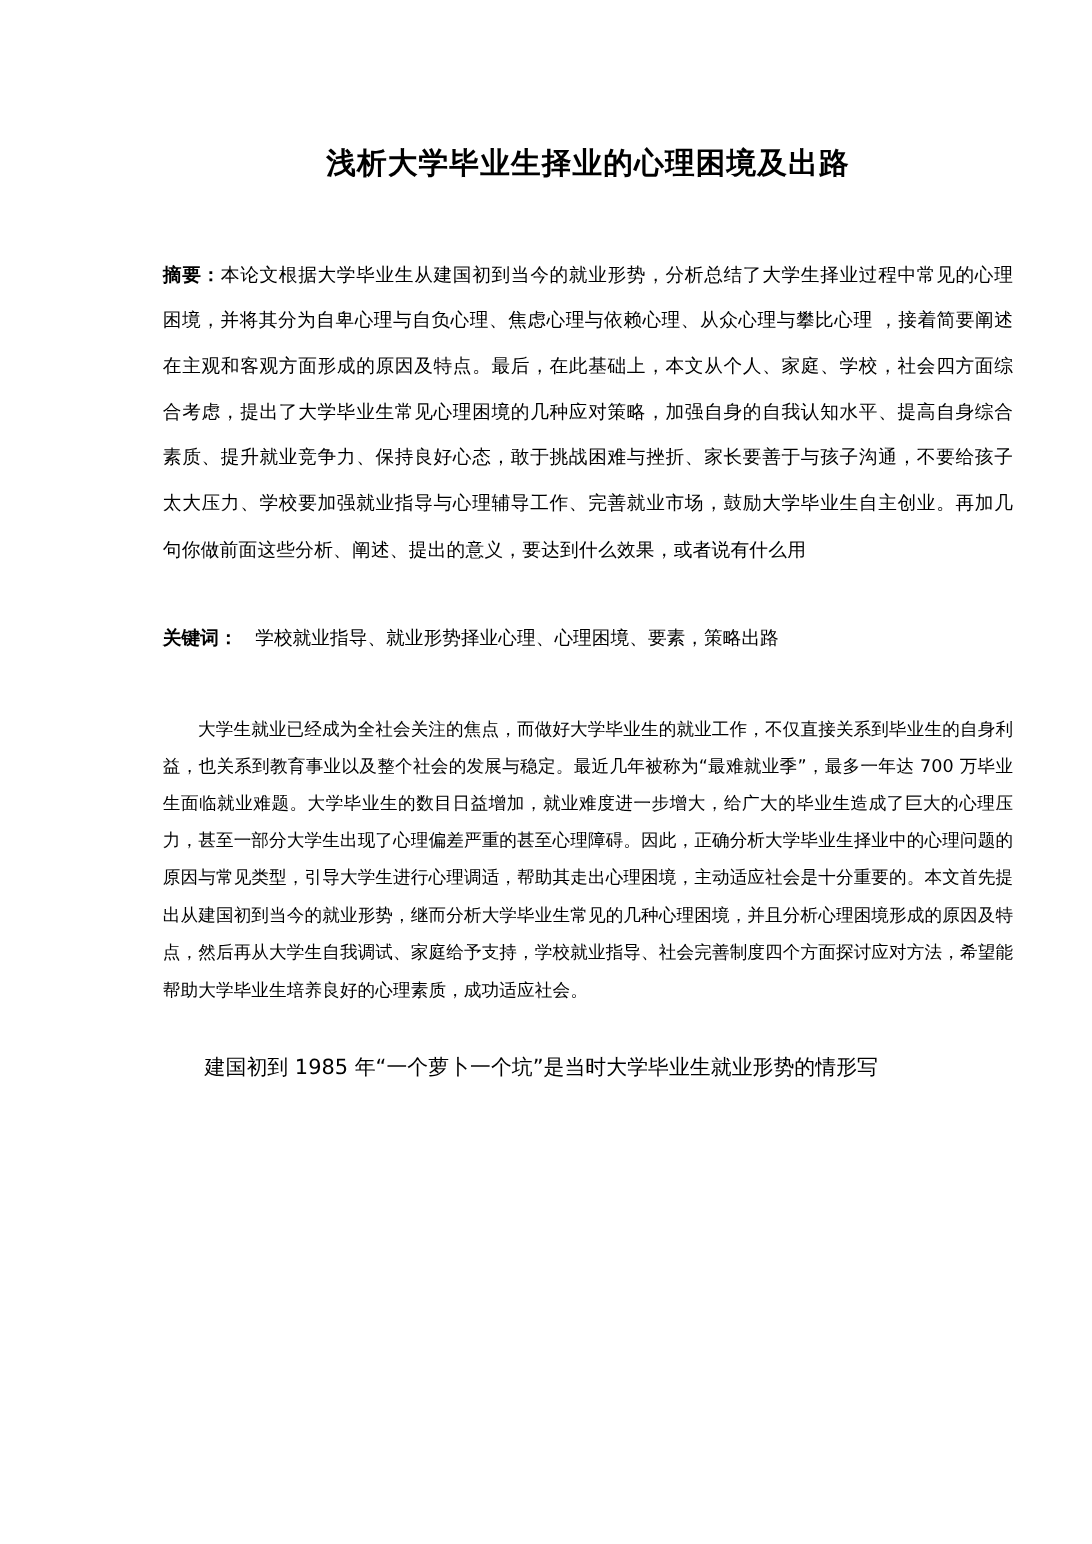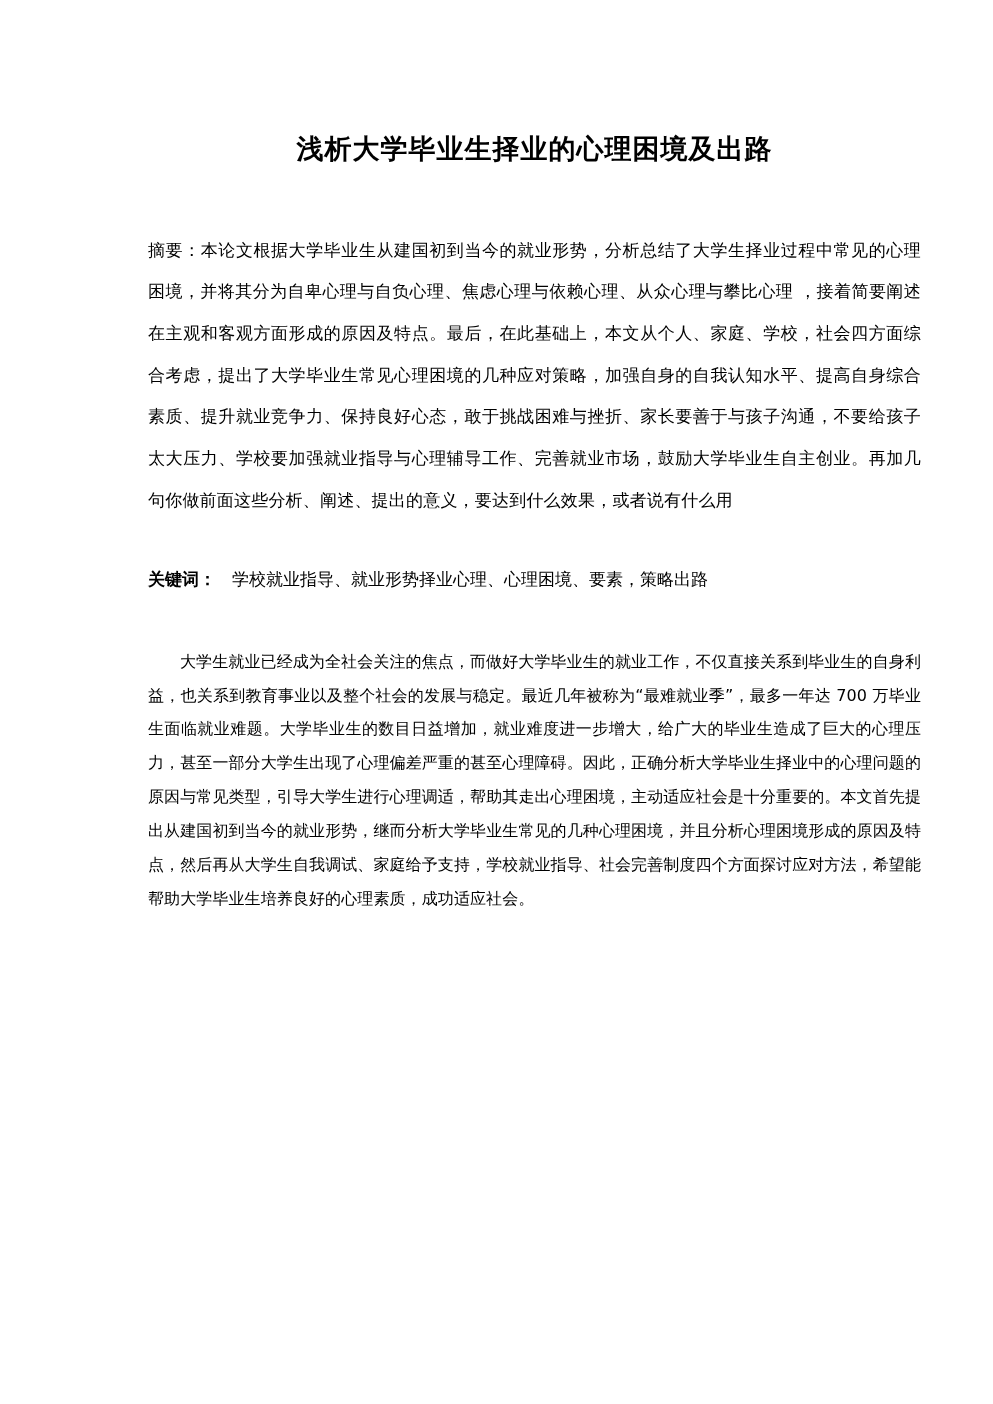--- a/index.html
+++ b/index.html
@@ -29,21 +29,21 @@
     line-height: 1.4;
   }
   .abstract-block {
     margin-top: 62px;
     font-size: 17px;
     line-height: 2.45;
     text-align: justify;
     letter-spacing: 0.2px;
   }
   .label-bold {
-    font-weight: normal;
+    font-weight: bold;
   }
   .keywords-block {
     margin-top: 40px;
     font-size: 17px;
     line-height: 2.2;
     text-align: justify;
   }
   .keywords-label {
     font-weight: bold;
     margin-right: 16px;
@@ -82,14 +82,15 @@
     <span class="label-bold">摘要：</span><span>本论文根据大学毕业生从建国初到当今的就业形势，分析总结了大学生择业过程中常见的心理困境，并将其分为自卑心理与自负心理、焦虑心理与依赖心理、从众心理与攀比心理 ，接着简要阐述在主观和客观方面形成的原因及特点。最后，在此基础上，本文从个人、家庭、学校，社会四方面综合考虑，提出了大学毕业生常见心理困境的几种应对策略，加强自身的自我认知水平、提高自身综合素质、提升就业竞争力、保持良好心态，敢于挑战困难与挫折、家长要善于与孩子沟通，不要给孩子太大压力、学校要加强就业指导与心理辅导工作、完善就业市场，鼓励大学毕业生自主创业。再加几句你做前面这些分析、阐述、提出的意义，要达到什么效果，或者说有什么用</span>
   </div>
 
   <div class="keywords-block">
     <span class="keywords-label">关键词：</span><span>学校就业指导、就业形势择业心理、心理困境、要素，策略出路</span>
   </div>
 
   <p class="body-para">大学生就业已经成为全社会关注的焦点，而做好大学毕业生的就业工作，不仅直接关系到毕业生的自身利益，也关系到教育事业以及整个社会的发展与稳定。最近几年被称为“最难就业季”，最多一年达 700 万毕业生面临就业难题。大学毕业生的数目日益增加，就业难度进一步增大，给广大的毕业生造成了巨大的心理压力，甚至一部分大学生出现了心理偏差严重的甚至心理障碍。因此，正确分析大学毕业生择业中的心理问题的原因与常见类型，引导大学生进行心理调适，帮助其走出心理困境，主动适应社会是十分重要的。本文首先提出从建国初到当今的就业形势，继而分析大学毕业生常见的几种心理困境，并且分析心理困境形成的原因及特点，然后再从大学生自我调试、家庭给予支持，学校就业指导、社会完善制度四个方面探讨应对方法，希望能帮助大学毕业生培养良好的心理素质，成功适应社会。</p>
 
 
+  <p class="body-para-2">建国初到 1985 年“一个萝卜一个坑”是当时大学毕业生就业形势的情形写</p>
 
 </div>
 
 </body></html>

